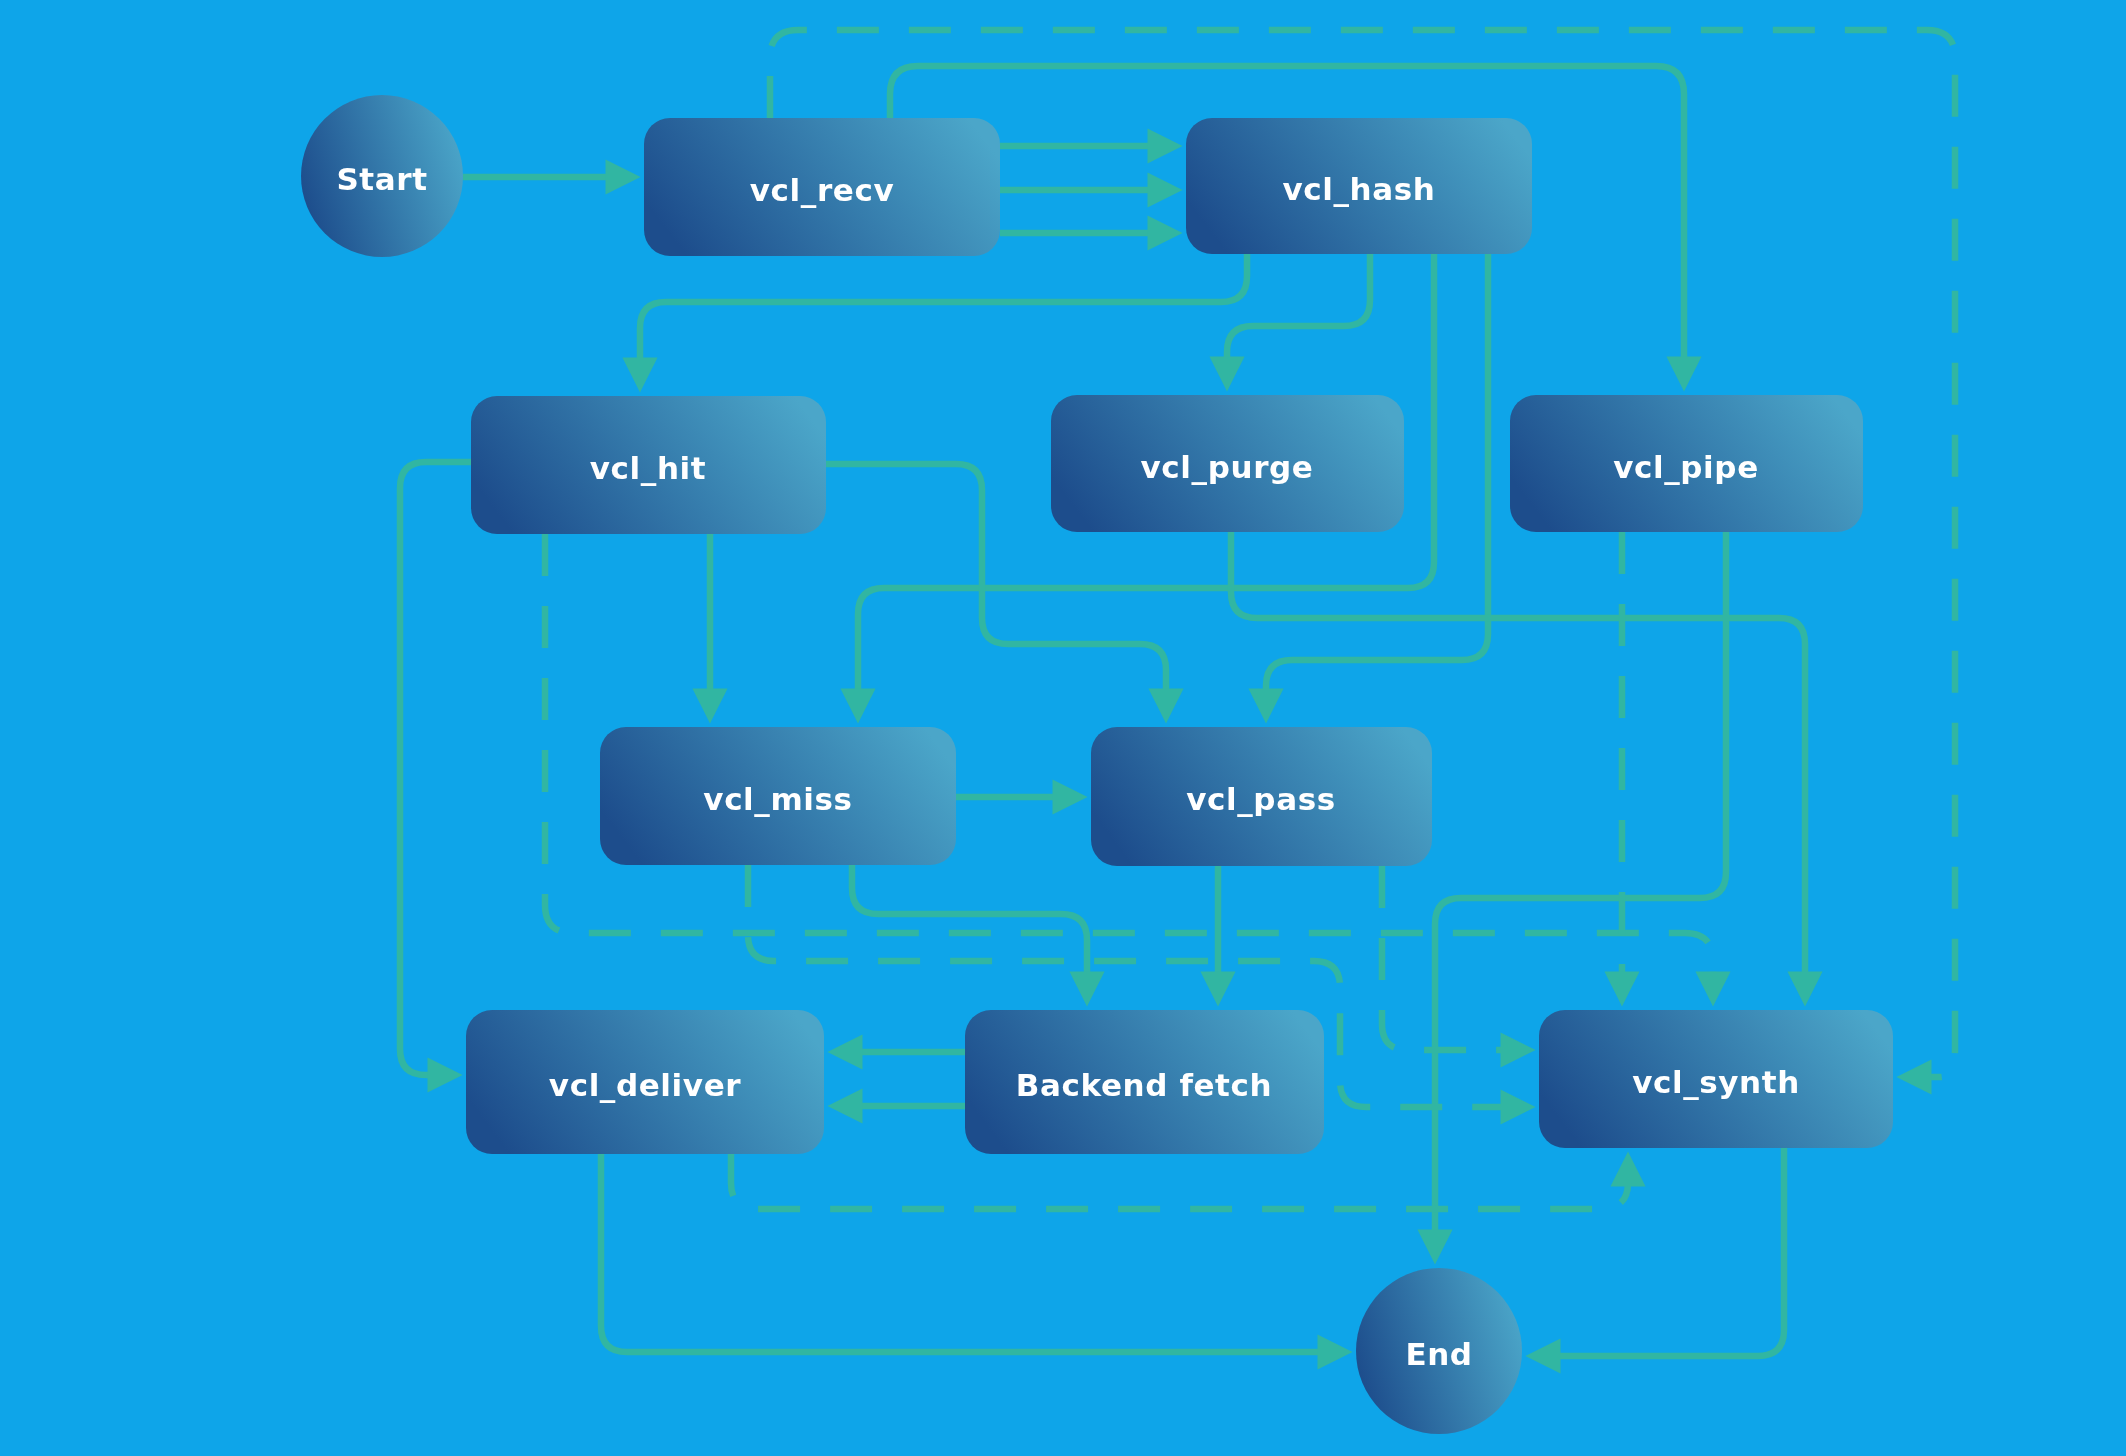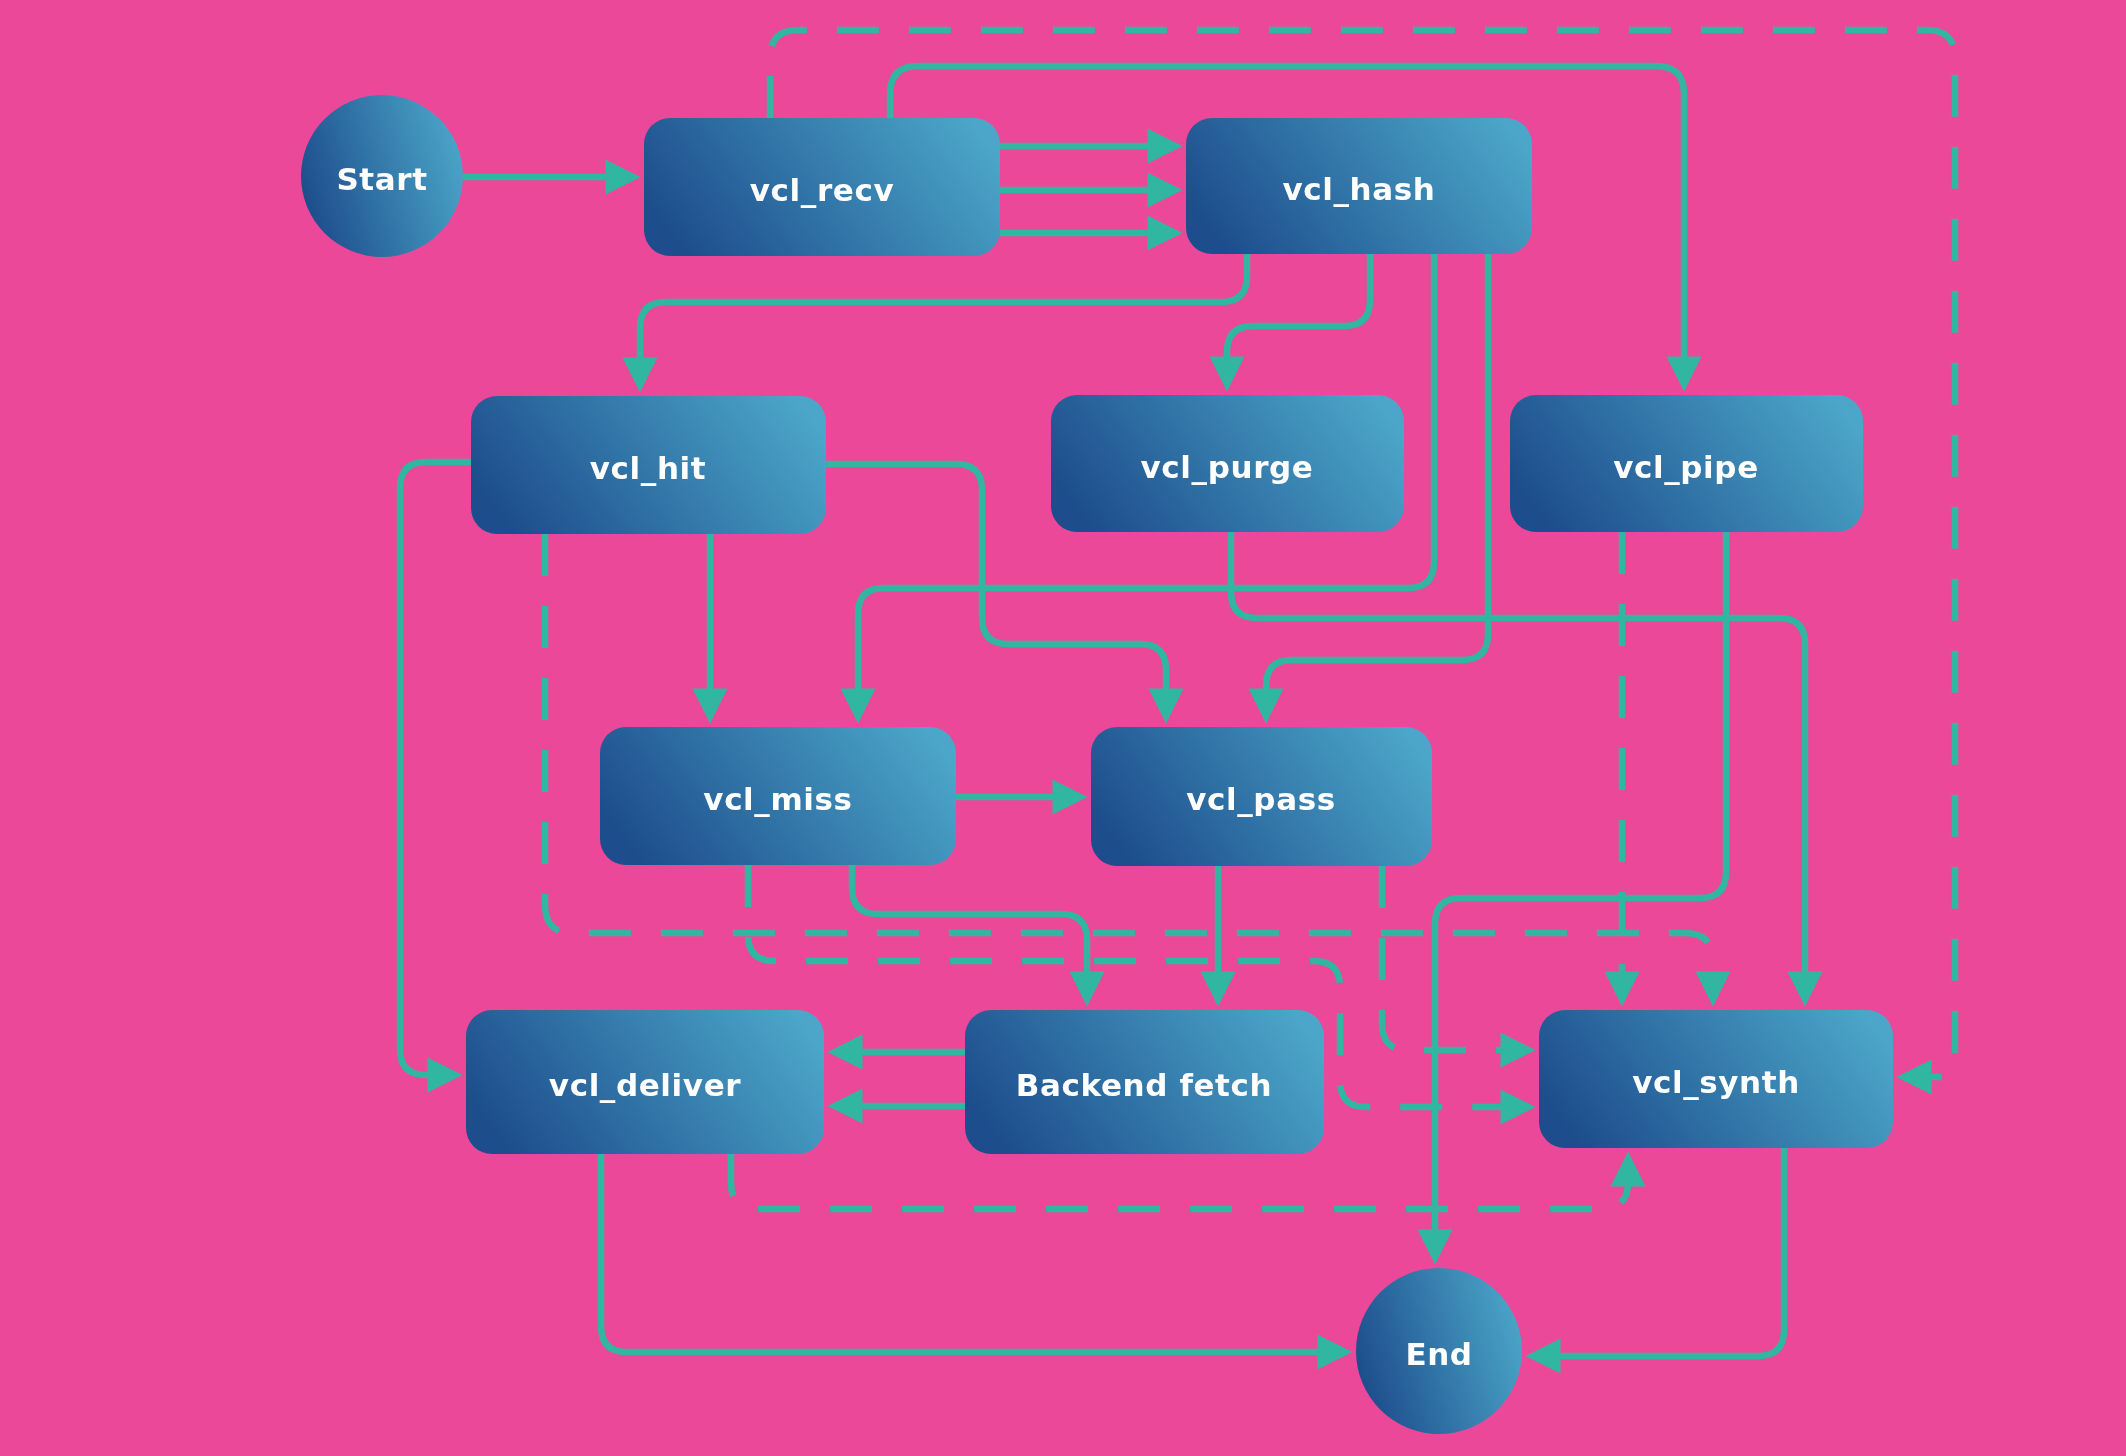--- a/index.html
+++ b/index.html
@@ -7,21 +7,21 @@
     padding: 0;
     background: #000000;
     width: 2126px;
     height: 1456px;
     font-family: "DejaVu Sans", "Liberation Sans", sans-serif;
   }
   #stage {
     position: relative;
     width: 2126px;
     height: 1456px;
-    background: #ec4899;
+    background: #0ea5e9;
     overflow: hidden;
   }
   svg { display: block; }
   .edge {
     fill: none;
     stroke: #31b6a2;
     stroke-width: 6.5;
     stroke-linecap: butt;
   }
   .edge.dashed {

